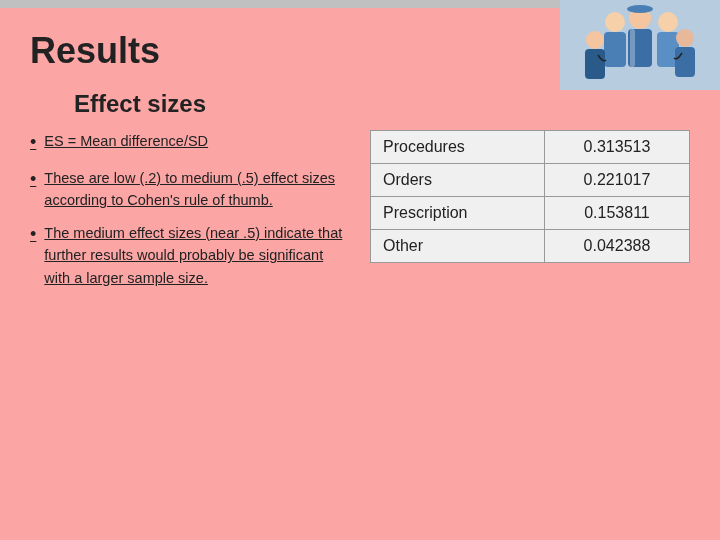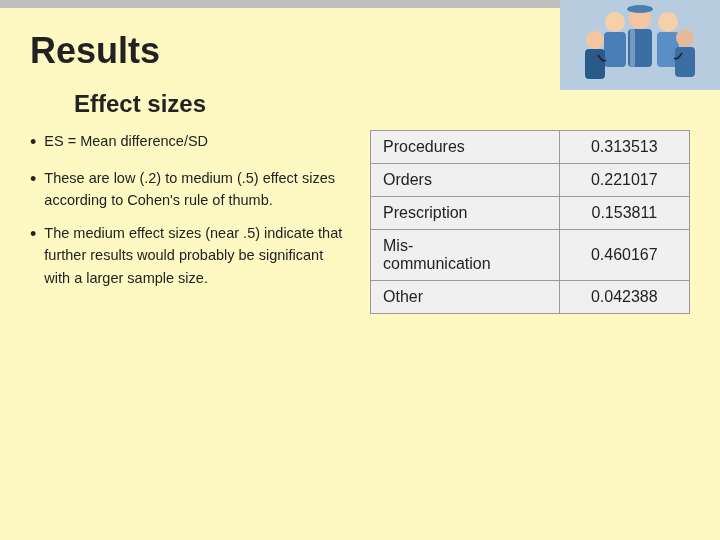--- a/index.html
+++ b/index.html
@@ -13,21 +13,21 @@
       height: 540px;
       background-color: #d8d8d8;
       font-family: Arial, sans-serif;
       overflow: hidden;
       position: relative;
     }
 
     .slide {
       width: 720px;
       height: 540px;
-      background-color: #fef9c3;
+      background-color: #fca5a5;
       position: relative;
       padding: 20px 30px;
     }
 
     .top-bar {
       position: absolute;
       top: 0;
       left: 0;
       right: 0;
       height: 8px;
@@ -75,20 +75,21 @@
     .bullet-list {
       flex: 0 0 320px;
       font-size: 14.5px;
       color: #222;
       line-height: 1.55;
     }
 
     .bullet-list ul {
       list-style: none;
       padding-left: 0;
+      text-decoration: underline;
     }
 
     .bullet-list ul li {
       display: flex;
       align-items: flex-start;
       margin-bottom: 10px;
     }
 
     .bullet-list ul li::before {
       content: "•";
@@ -188,24 +189,20 @@
           </tr>
           <tr>
             <td>Orders</td>
             <td>0.221017</td>
           </tr>
           <tr>
             <td>Prescription</td>
             <td>0.153811</td>
           </tr>
           <tr>
-            <td>Mis-<br>communication</td>
-            <td>0.460167</td>
-          </tr>
-          <tr>
             <td>Other</td>
             <td>0.042388</td>
           </tr>
         </tbody>
     </table>
 
   </div>
 </div>
 
 </body></html>

